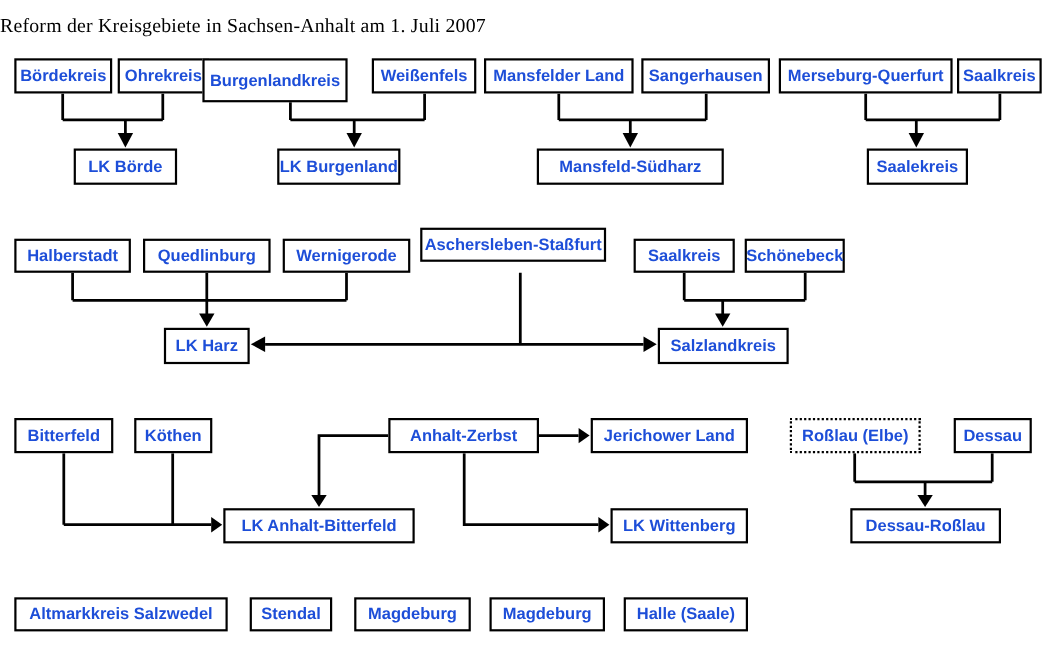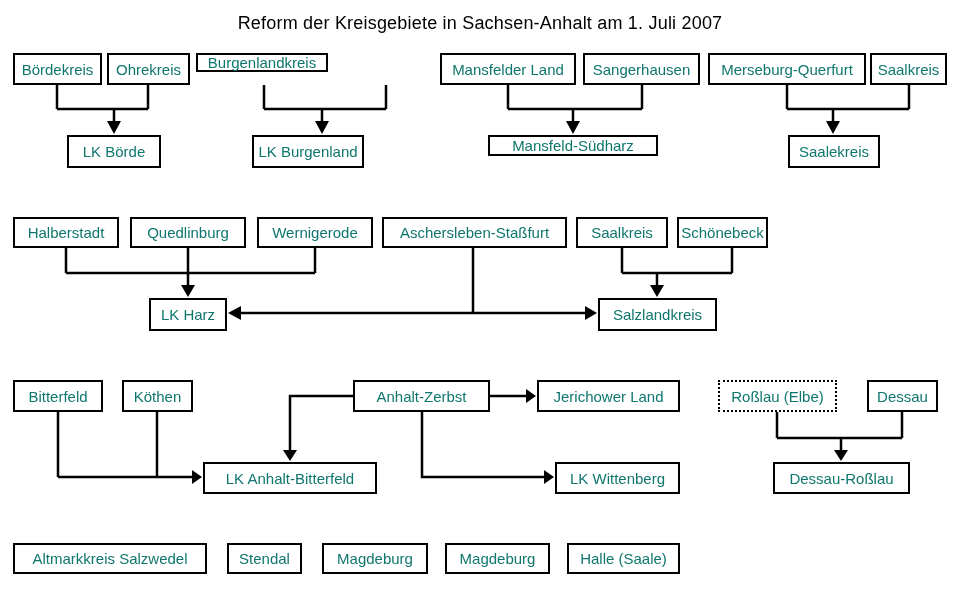--- a/index.html
+++ b/index.html
@@ -8,37 +8,37 @@
     width: 960px;
     height: 600px;
     background: #ffffff;
     font-family: "Liberation Sans", sans-serif;
     overflow: hidden;
   }
   .title {
     position: absolute;
     left: 0; top: 13px;
     width: 100%;
-    text-align: center;
     font-size: 18px;
     font-weight: 400;
     color: #000000;
     letter-spacing: 0.2px;
+    font-family: Liberation Serif, serif;
   }
   .node {
     position: absolute;
     box-sizing: border-box;
     border: 2px solid #000000;
     background: #ffffff;
     display: flex;
     align-items: center;
     justify-content: center;
-    font-weight: 400;
+    font-weight: 700;
     font-size: 15px;
-    color: #0f766e;
+    color: #1d4ed8;
     white-space: nowrap;
     z-index: 2;
     padding: 0 4px;
   }
   .node.dotted { border-style: dotted; }
   svg.wires {
     position: absolute;
     left: 0; top: 0;
     z-index: 1;
   }
@@ -100,35 +100,36 @@
       <polygon points="544,470 544,484 554,477"></polygon>
     </g>
     <g>
       <path d="M777 412 V438 M902 412 V438 M777 438 H902 M841 438 V451"></path>
       <polygon points="834,450 848,450 841,461"></polygon>
     </g>
   </svg>
 
   <div class="node" style="left:13px;top:53px;width:89px;height:32px">Bördekreis</div>
   <div class="node" style="left:107px;top:53px;width:83px;height:32px">Ohrekreis</div>
-  <div class="node" style="left:196px;top:53px;width:132px;height:19px">Burgenlandkreis</div>
+  <div class="node" style="left:184px;top:53px;width:132px;height:40px">Burgenlandkreis</div>
+  <div class="node" style="left:338px;top:53px;width:95px;height:32px">Weißenfels</div>
   <div class="node" style="left:440px;top:53px;width:136px;height:32px">Mansfelder Land</div>
   <div class="node" style="left:583px;top:53px;width:117px;height:32px">Sangerhausen</div>
   <div class="node" style="left:708px;top:53px;width:158px;height:32px">Merseburg-Querfurt</div>
   <div class="node" style="left:870px;top:53px;width:77px;height:32px">Saalkreis</div>
 
   <div class="node" style="left:67px;top:135px;width:94px;height:33px">LK Börde</div>
   <div class="node" style="left:252px;top:135px;width:112px;height:33px">LK Burgenland</div>
-  <div class="node" style="left:488px;top:135px;width:170px;height:21px">Mansfeld-Südharz</div>
+  <div class="node" style="left:488px;top:135px;width:170px;height:33px">Mansfeld-Südharz</div>
   <div class="node" style="left:788px;top:135px;width:92px;height:33px">Saalekreis</div>
 
   <div class="node" style="left:13px;top:217px;width:106px;height:31px">Halberstadt</div>
   <div class="node" style="left:130px;top:217px;width:116px;height:31px">Quedlinburg</div>
   <div class="node" style="left:257px;top:217px;width:116px;height:31px">Wernigerode</div>
-  <div class="node" style="left:382px;top:217px;width:185px;height:31px">Aschersleben-Staßfurt</div>
+  <div class="node" style="left:382px;top:207px;width:169px;height:31px">Aschersleben-Staßfurt</div>
   <div class="node" style="left:576px;top:217px;width:92px;height:31px">Saalkreis</div>
   <div class="node" style="left:677px;top:217px;width:91px;height:31px">Schönebeck</div>
 
   <div class="node" style="left:149px;top:298px;width:78px;height:33px">LK Harz</div>
   <div class="node" style="left:598px;top:298px;width:119px;height:33px">Salzlandkreis</div>
 
   <div class="node" style="left:13px;top:380px;width:90px;height:32px">Bitterfeld</div>
   <div class="node" style="left:122px;top:380px;width:71px;height:32px">Köthen</div>
   <div class="node" style="left:353px;top:380px;width:137px;height:32px">Anhalt-Zerbst</div>
   <div class="node" style="left:537px;top:380px;width:143px;height:32px">Jerichower Land</div>

